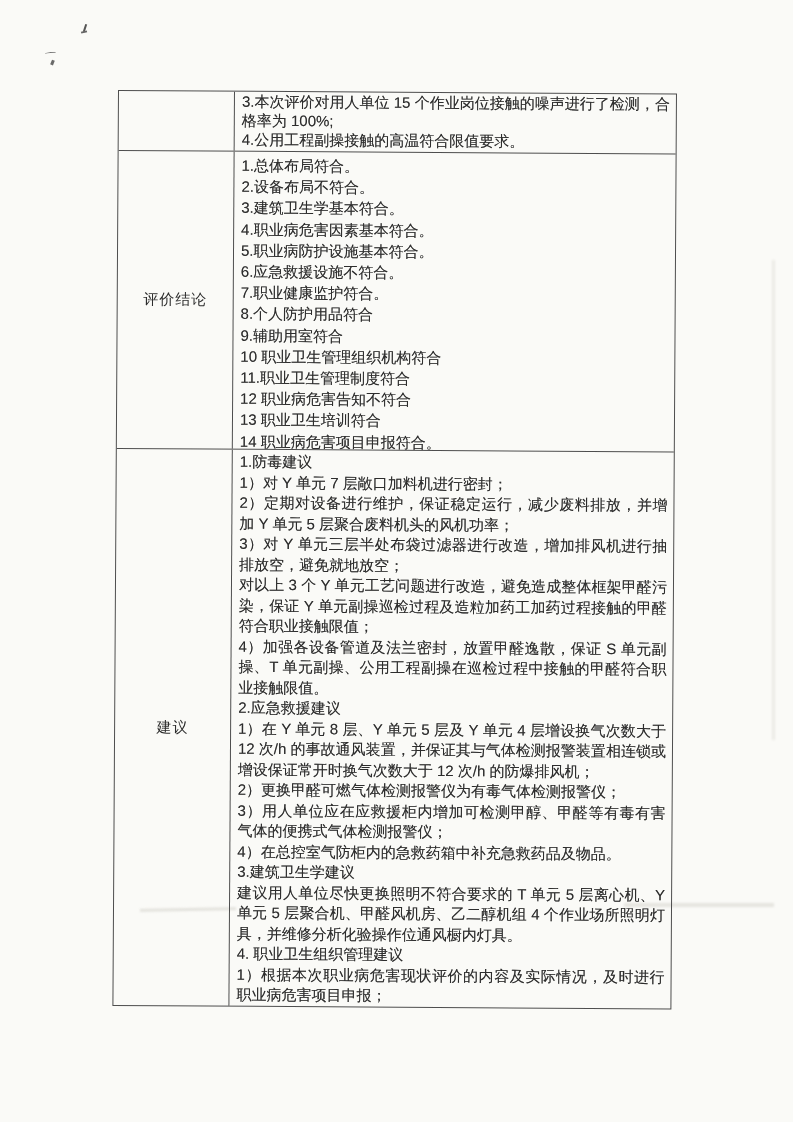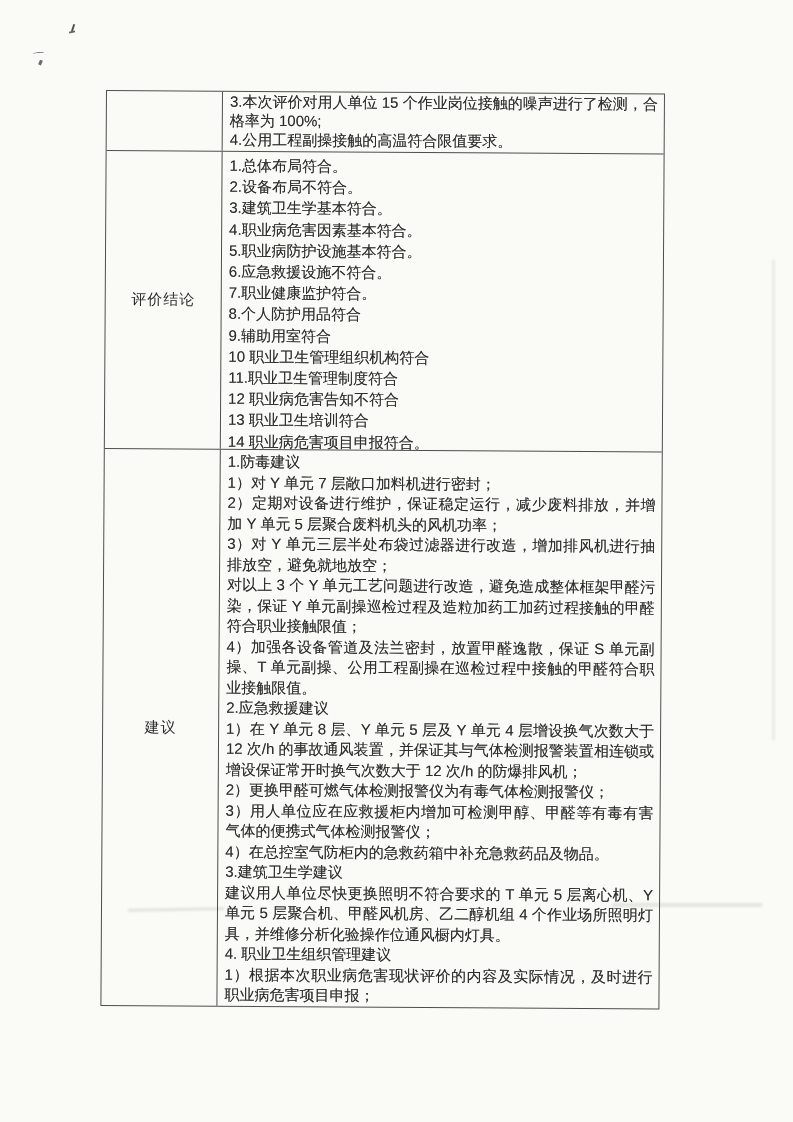--- a/index.html
+++ b/index.html
@@ -9,21 +9,21 @@
   }
   *{margin:0;padding:0;box-sizing:border-box;}
   html,body{width:793px;height:1122px;}
   body{
     background:var(--paper);
     font-family:"Liberation Sans","DejaVu Sans",sans-serif;
     color:var(--ink);
     position:relative;
     overflow:hidden;
   }
-  .page{position:absolute;inset:0;}
+  .page{position:absolute;inset:0;margin-left:12px;}
 
   
   .speck{position:absolute;}
   .speck-a{left:68px;top:24px;width:10px;height:14px;}
   .speck-a::before{content:"";position:absolute;left:4px;top:0;width:1.5px;height:8px;background:#555;transform:rotate(18deg);}
   .speck-a::after{content:"";position:absolute;left:1px;top:7px;width:6px;height:1.5px;background:#666;transform:rotate(-12deg);}
   .speck-b{left:33px;top:52px;width:11px;height:3px;border-top:1.5px solid #777;transform:rotate(-6deg);border-radius:50%;}
   .speck-c{left:39px;top:60px;width:2.5px;height:5px;background:#6a6a6a;transform:rotate(22deg);}
   .edge-streak{position:absolute;right:18px;top:260px;width:3px;height:480px;background:#ecebe6;filter:blur(1px);}
   .smudge-1{position:absolute;left:128px;top:908px;width:96px;height:3px;background:#e3e2dd;filter:blur(1px);transform:rotate(-1deg);}

